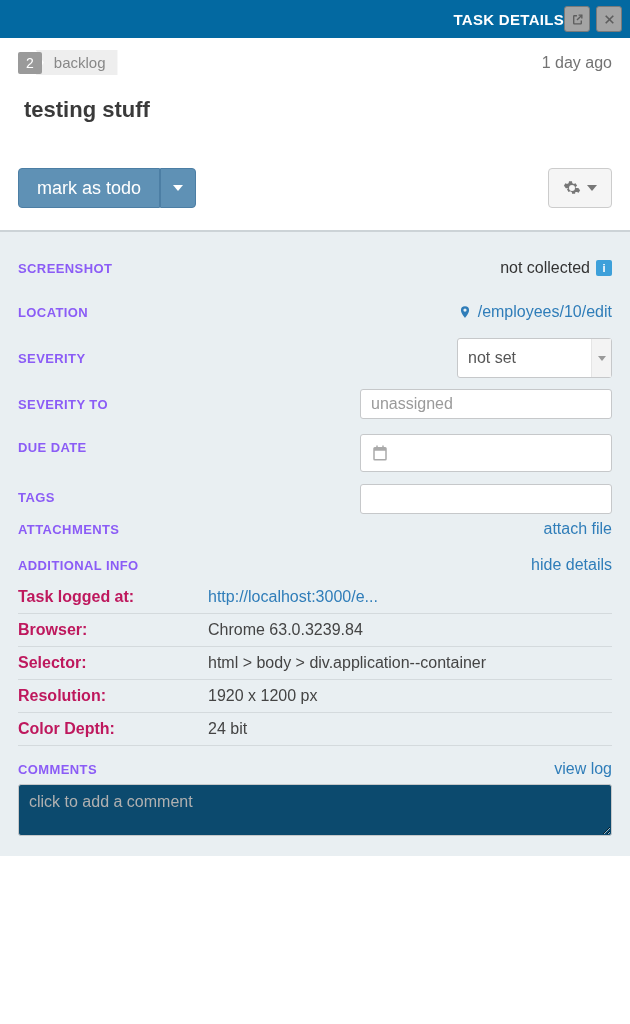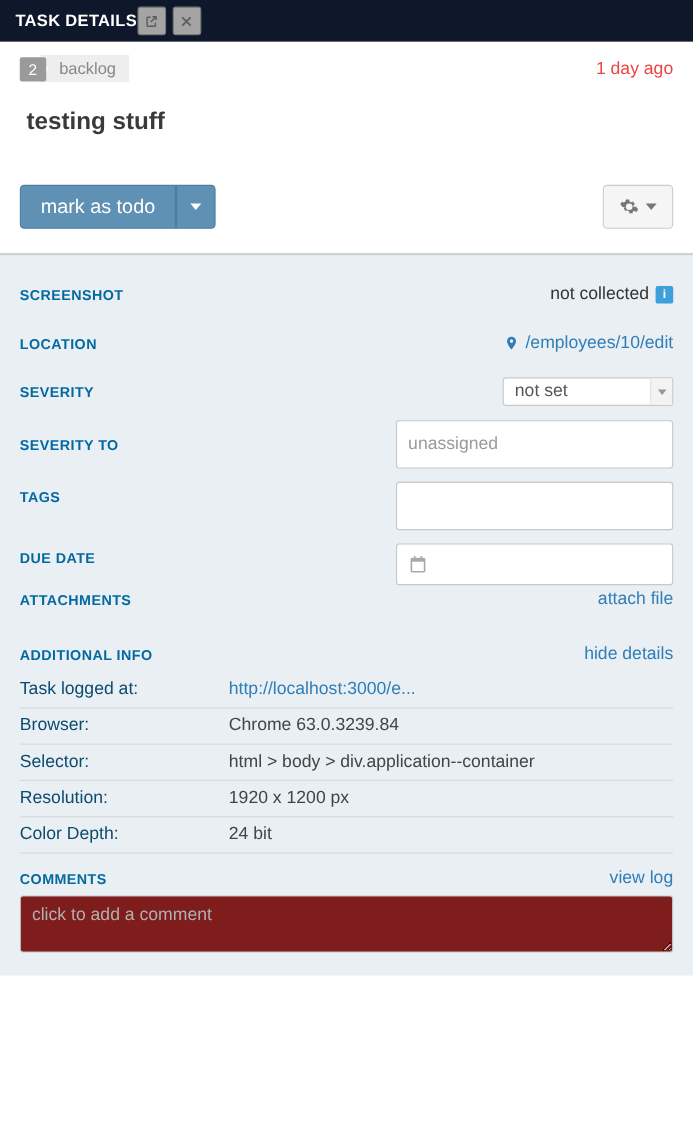--- a/index.html
+++ b/index.html
@@ -5,27 +5,27 @@
   * { box-sizing: border-box; margin: 0; padding: 0; }
   body {
     font-family: -apple-system, "Helvetica Neue", Arial, sans-serif;
     background: #fff;
     width: 630px;
     color: #333;
     font-size: 16px;
   }
   
   .titlebar {
-    background: #0f172a;
+    background: #0369a1;
     color: #fff;
     height: 38px;
     display: flex;
     align-items: center;
     padding: 0 8px 0 14px;
-    justify-content: flex-start;
+    justify-content: flex-end;
   }
   .titlebar-title {
     font-weight: 600;
     font-size: 15px;
     letter-spacing: 0.3px;
   }
   .titlebar-actions { display: flex; gap: 6px; }
   .titlebar-btn {
     width: 26px; height: 26px;
     background: #a4a4a4;
@@ -61,21 +61,21 @@
   .bc-stage {
     background: #eee;
     color: #888;
     font-size: 15px;
     padding: 4px 12px 4px 18px;
     margin-left: -6px;
     position: relative;
     z-index: 1;
     clip-path: polygon(0 0, 100% 0, 100% 100%, 0 100%, 8px 50%);
   }
-  .header-time { color: #ef4444; font-size: 16px; }
+  .header-time { color: #737373; font-size: 16px; }
   .task-title { font-size: 22px; margin-bottom: 45px; padding-left: 6px; color:#3a3a3a; }
   .header-actions { display: flex; justify-content: space-between; align-items: center; }
 
   .mark-btn-group { display: flex; border-radius: 19px; }
   .mark-btn, .mark-caret {
     background: #5f91b5;
     color: #fff;
     border: 1px solid #4c7ea4;
     height: 40px;
     display: flex; align-items: center;
@@ -109,74 +109,74 @@
     padding: 14px 18px 16px 18px;
   }
   .row {
     display: flex;
     align-items: center;
     justify-content: space-between;
     min-height: 44px;
     padding: 4px 0;
   }
   .row-label {
-    color: #0369a1;
+    color: #8b5cf6;
     font-size: 13px;
     font-weight: 700;
     letter-spacing: 0.4px;
   }
   .row-value { display:flex; align-items: center; gap: 6px; color:#333; }
   .link { color: #2f7db9; cursor: pointer; }
   .info-badge {
     display: inline-flex; width:16px; height:16px; background:#3da0da;
     color:#fff; font-size:11px; font-weight:700; align-items:center; justify-content:center;
     border-radius:2px;
   }
   .select-box {
     background: #fff;
     border: 1px solid #c6c8ca;
     border-radius: 3px;
-    height: 26px;
+    height: 40px;
     width: 155px;
     display: flex; align-items: center; justify-content: space-between;
     padding: 0 6px 0 10px;
     color: #555; font-size: 16px;
   }
   .select-caret {
     background:#f3f3f3; width:20px; height:100%;
     display:flex; align-items:center; justify-content:center;
     border-left:1px solid #e5e5e5; margin-right:-6px;
   }
   .select-caret .caret-down{ border-top-color:#999; border-left-width:4px; border-right-width:4px; border-top-width:5px; }
   .text-input {
     background:#fff; border:1px solid #c6c8ca; border-radius:3px;
-    height:44px; width:252px; padding:0 10px; font-size:16px; color:#888;
+    height:30px; width:252px; padding:0 10px; font-size:16px; color:#888;
   }
   .text-input.placeholder-grey::placeholder { color:#9a9a9a; }
   .date-box {
     background:#fff; border:1px solid #c6c8ca; border-radius:3px;
     height:38px; width:252px; display:flex; align-items:center; padding:0 10px;
     color:#aaa;
   }
   .date-box svg { width:18px; height:18px; }
 
   .section-head {
     display:flex; justify-content:space-between; align-items:center;
     margin-top: 0; margin-bottom: 6px;
   }
 
   .info-table { width:100%; border-collapse: collapse; }
   .info-table tr { border-bottom: 1px solid #d4dadd; }
   .info-table tr:first-child td { padding-top: 8px; }
   .info-table td { padding: 7px 0; font-size:16px; }
-  .info-table td:first-child { font-weight:400; width: 190px; color:#0c4a6e;margin-left:19px; }
+  .info-table td:first-child { font-weight:700; width: 190px; color:#be185d;margin-left:19px; }
   .info-table td:last-child { color:#444; }
 
   .comment-box {
-    width:100%; height:52px; background:#7f1d1d; border:1px solid #c6c8ca;
+    width:100%; height:52px; background:#0c4a6e; border:1px solid #c6c8ca;
     border-radius:3px; padding:8px 10px; font-size:16px; color:#999;
     font-family: inherit; resize: vertical;
   }
   .comment-box::placeholder { color:#b0b0b0; }
   .row.tall { align-items: flex-start; padding-top:8px; }
   .row.tall .row-label { margin-top: 6px; }
   .pin-icon{ color:#2f7db9; }
 </style>
 </head>
 <body>
@@ -254,39 +254,39 @@
     </div>
   </div>
 
   <div class="row">
     <span class="row-label">SEVERITY TO</span>
     <input class="text-input placeholder-grey" placeholder="unassigned" style="">
   </div>
 
 
   <div class="row tall">
-    <span class="row-label">TAGS</span>
-    <input class="text-input" style="">
-  </div>
-
-  <div class="row tall">
     <span class="row-label">DUE DATE</span>
     <div class="date-box">
       <svg viewBox="0 0 24 24" fill="currentColor">
           <path d="M19 4h-2V2h-2v2H9V2H7v2H5a2 2 0 0 0-2 2v14a2 2 0 0 0 2 2h14a2 2 0 0 0 2-2V6a2 2 0 0 0-2-2zm0 16H5V9h14v11z"></path>
         </svg>
     </div>
   </div>
 
+  <div class="row tall">
+    <span class="row-label">TAGS</span>
+    <input class="text-input" style="">
+  </div>
+
   <div class="section-head">
     <span class="row-label">ATTACHMENTS</span>
     <span class="link">attach file</span>
   </div>
 
-  <div class="section-head" style="margin-top:32px;">
+  <div class="section-head" style="margin-top:18px;">
     <span class="row-label">ADDITIONAL INFO</span>
     <span class="link">hide details</span>
   </div>
 
   <table class="info-table">
     <tbody>
         <tr>
       <td>Task logged at:</td>
       <td><span class="link">http://localhost:3000/e...</span></td>
     </tr>

